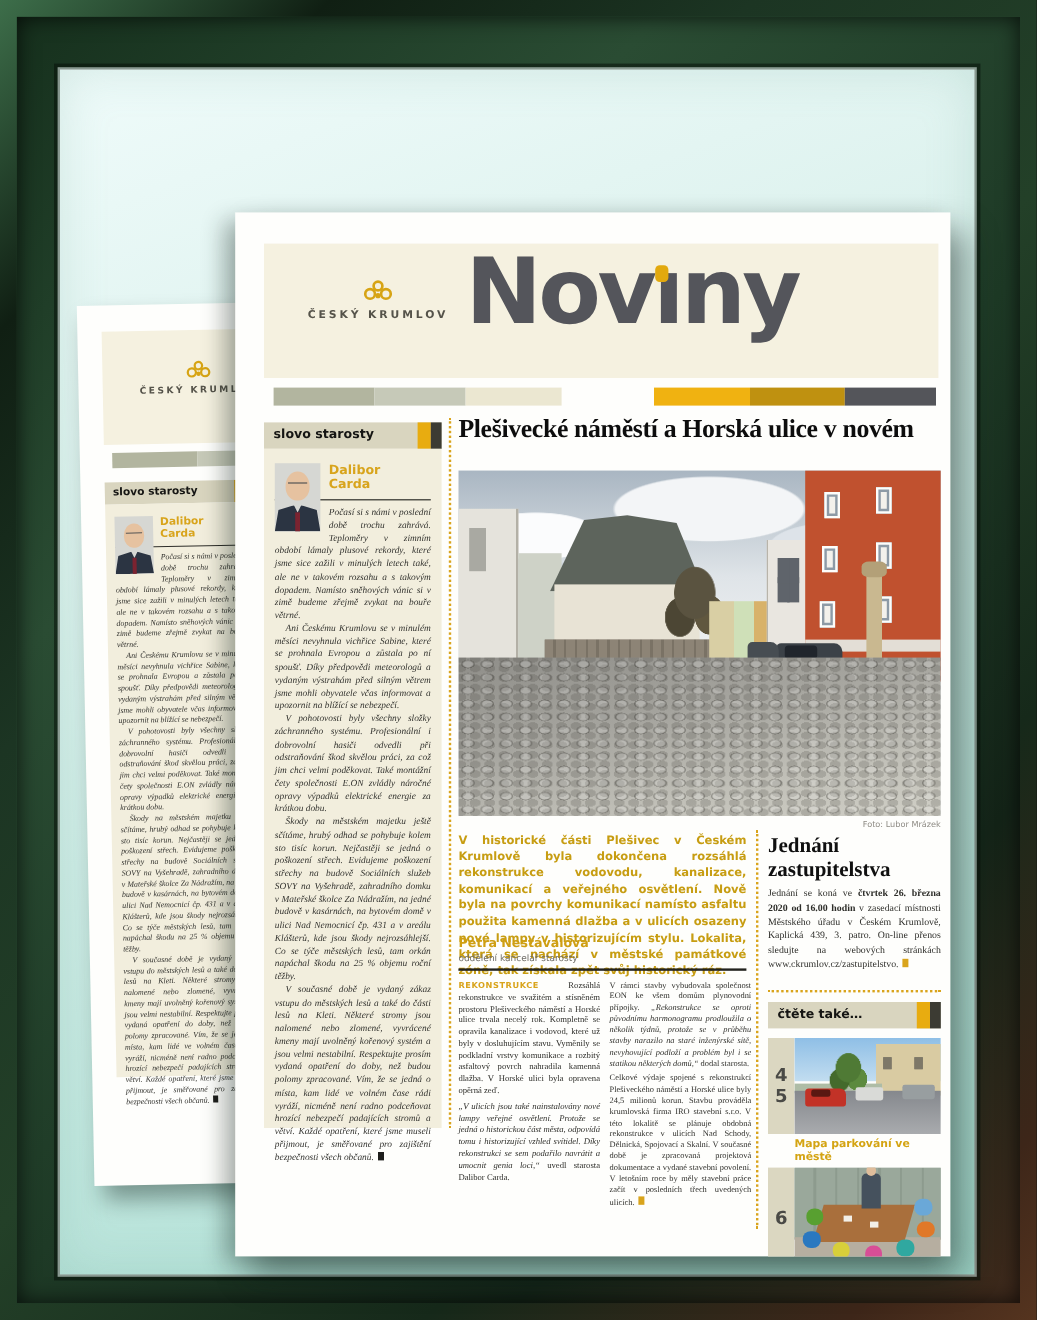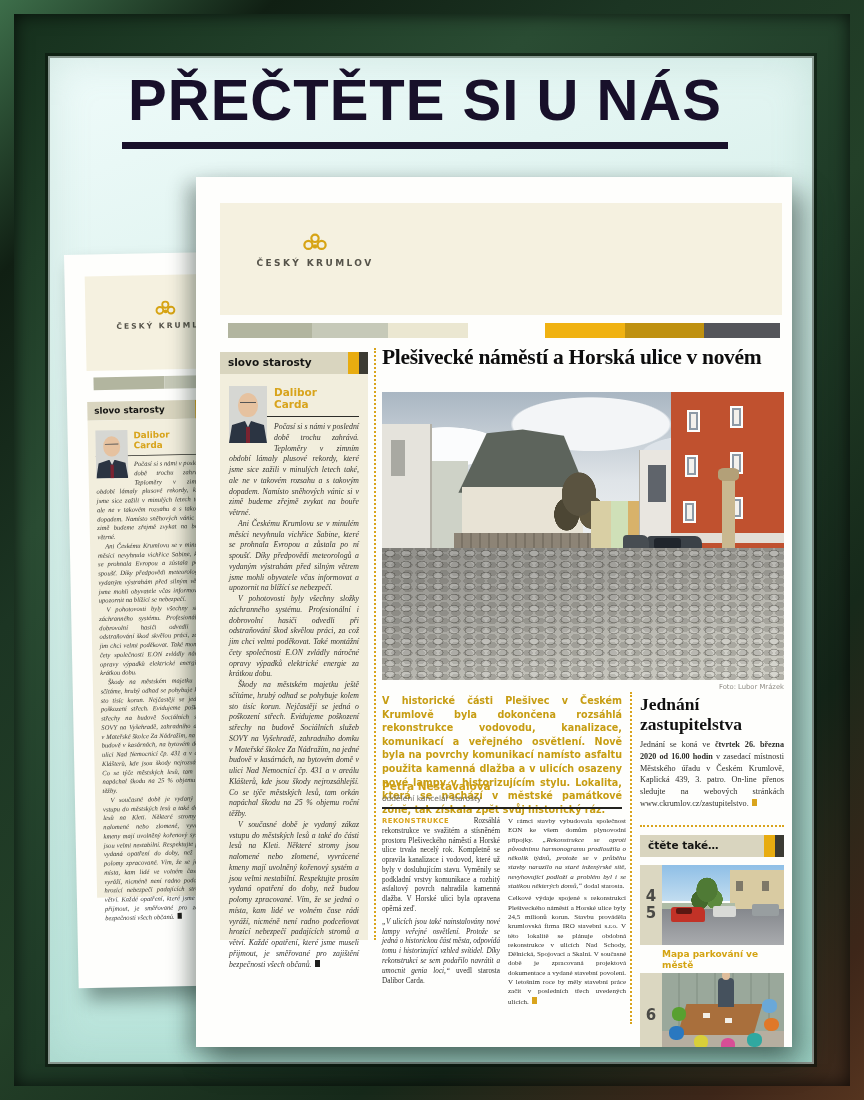--- a/index.html
+++ b/index.html
@@ -194,38 +194,36 @@
   .abs{position:absolute;}
 </style>
 </head>
 <body>
 
 <div class="stage">
   <div class="frame-outer"></div>
   <div class="frame-bevel"></div>
   <div class="mat"></div>
 
-  <div class="poster-title">
-    <span>PŘEČTĚTE SI U NÁS</span>
-  </div>
 
   <div class="page" id="front-page">
 
     <div class="masthead">
       <div class="logo">
         <svg class="crown" width="30" height="22" viewBox="0 0 40 30">
           <g fill="none" stroke="#d7a414" stroke-width="3">
             <circle cx="20" cy="10" r="5"></circle>
             <circle cx="11" cy="19" r="5.5"></circle>
             <circle cx="29" cy="19" r="5.5"></circle>
           </g>
           <circle cx="20" cy="21" r="3" fill="#d7a414"></circle>
         </svg>
         <span class="logo-text">ČESKÝ KRUMLOV</span>
       </div>
+      <div class="nameplate"><span>Nov</span><span class="np-i"><span>ı</span><b class="np-dot"></b></span><span>ny</span></div>
     </div>
 
     <div class="colorbar">
       <span class="cb1"></span>
       <span class="cb2"></span>
       <span class="cb3"></span>
       <span class="cb4"></span>
       <span class="cb5"></span>
       <span class="cb6"></span>
     </div>

